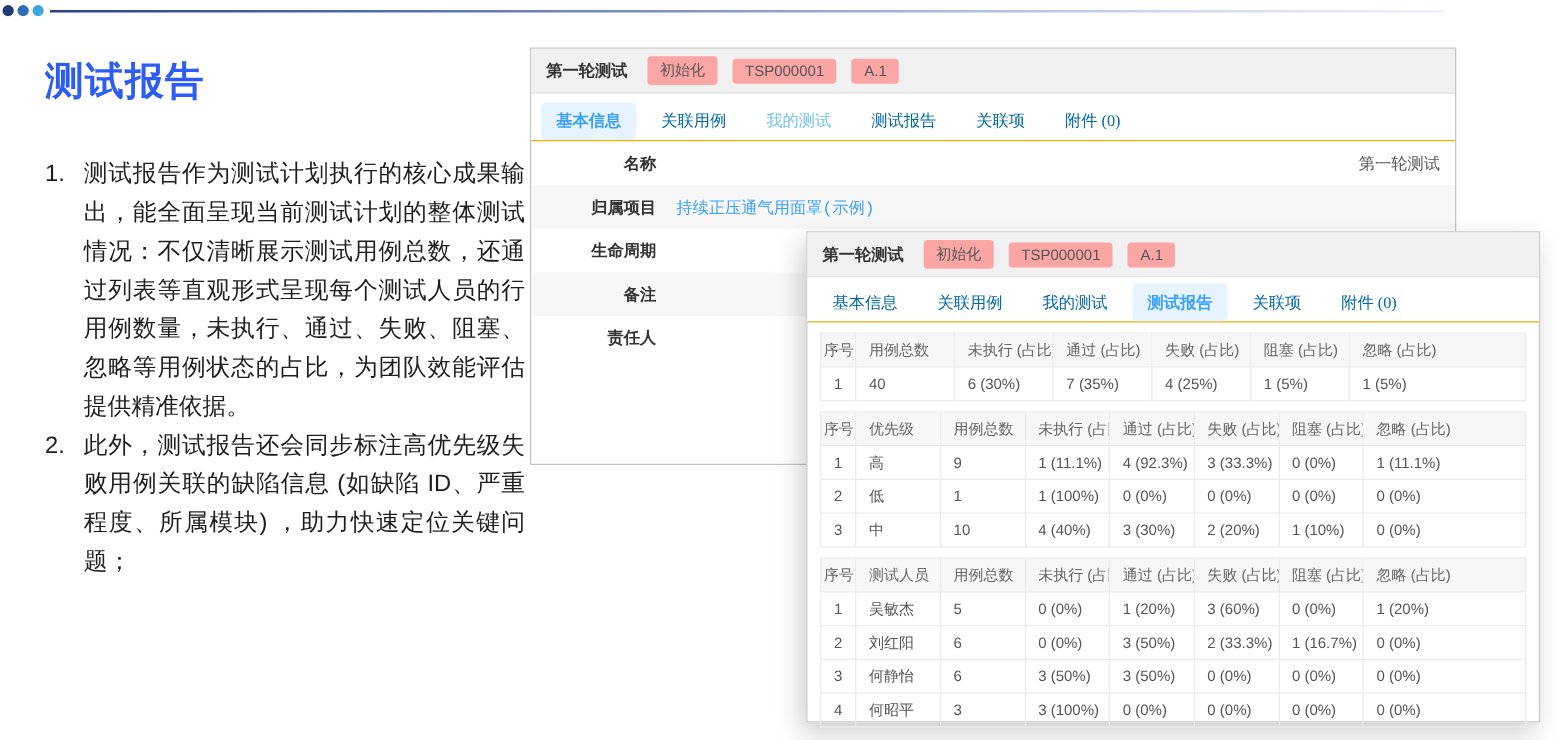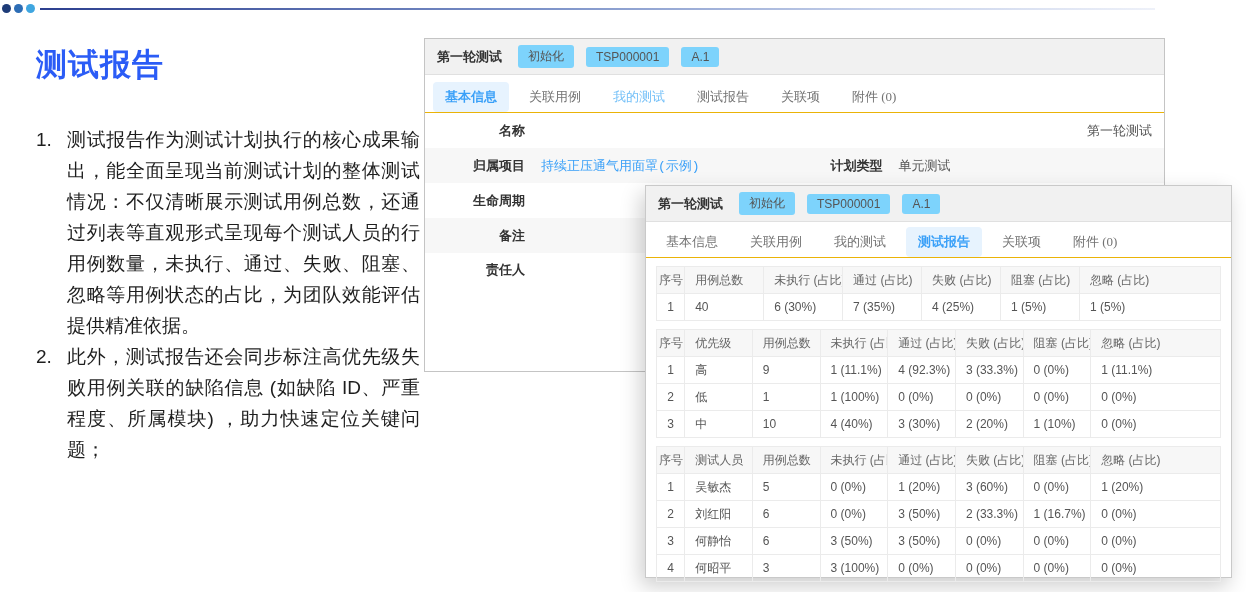--- a/index.html
+++ b/index.html
@@ -31,28 +31,28 @@
   .num-item .txt { flex: 1; text-align: justify; }
 
   
   .panel { position: absolute; background: #fff; border: 1px solid #c4c4c4; }
   .panel-head {
     height: 36px; display: flex; align-items: center;
     background: #f1f1f1; border-bottom: 1px solid #e0e0e0; padding: 0 12px;
   }
   .panel-title { font-size: 13px; font-weight: bold; color: #333; margin-right: 16px; }
   .badge {
-    background: #7dd3fc; color: #555; font-size: 12px;
+    background: #fca5a5; color: #555; font-size: 12px;
     border-radius: 3px; padding: 3px 10px; margin-right: 12px; white-space: nowrap;
   }
   .panel-tabs {
     height: 38px; display: flex; align-items: flex-end; gap: 8px;
     padding: 0 8px; border-bottom: 1px solid #eab308; background: #fff; font-family: Liberation Serif, serif;
   }
-  .tab { font-size: 13px; color: #737373; padding: 6px 12px; border-radius: 4px;
+  .tab { font-size: 13px; color: #0369a1; padding: 6px 12px; border-radius: 4px;
          cursor: pointer; white-space: nowrap; }
   .tab.active { color: #3aa0f8; background: #e7f3fe; font-weight: bold; }
   .tab.lightblue { color: #74c0f8; }
 
   
   .back-panel { left: 424px; top: 38px; width: 741px; height: 334px; }
   .frow { display: flex; align-items: center; min-height: 35px; padding: 0 12px; font-size: 13px; justify-content: space-between; }
   .frow.alt { background: #f7f7f7; }
   .fcol { display: flex; align-items: center; width: 50%; font-family: Liberation Mono, monospace; }
   .flabel { width: 88px; text-align: right; font-weight: bold; color: #333; flex-shrink: 0; }
@@ -120,24 +120,20 @@
   </div>
 
   <div class="frow">
     <span class="flabel">名称</span>
     <span class="fvalue">第一轮测试</span>
   </div>
   <div class="frow alt">
     <div class="fcol">
       <span class="flabel">归属项目</span>
       <span class="fvalue link">持续正压通气用面罩(示例)</span>
-    </div>
-    <div class="fcol">
-      <span class="flabel">计划类型</span>
-      <span class="fvalue">单元测试</span>
     </div>
   </div>
   <div class="frow">
     <span class="flabel">生命周期</span>
     <span class="fvalue">标准生命周期</span>
   </div>
   <div class="frow alt">
     <span class="flabel">备注</span>
     <span class="fvalue"></span>
   </div>

